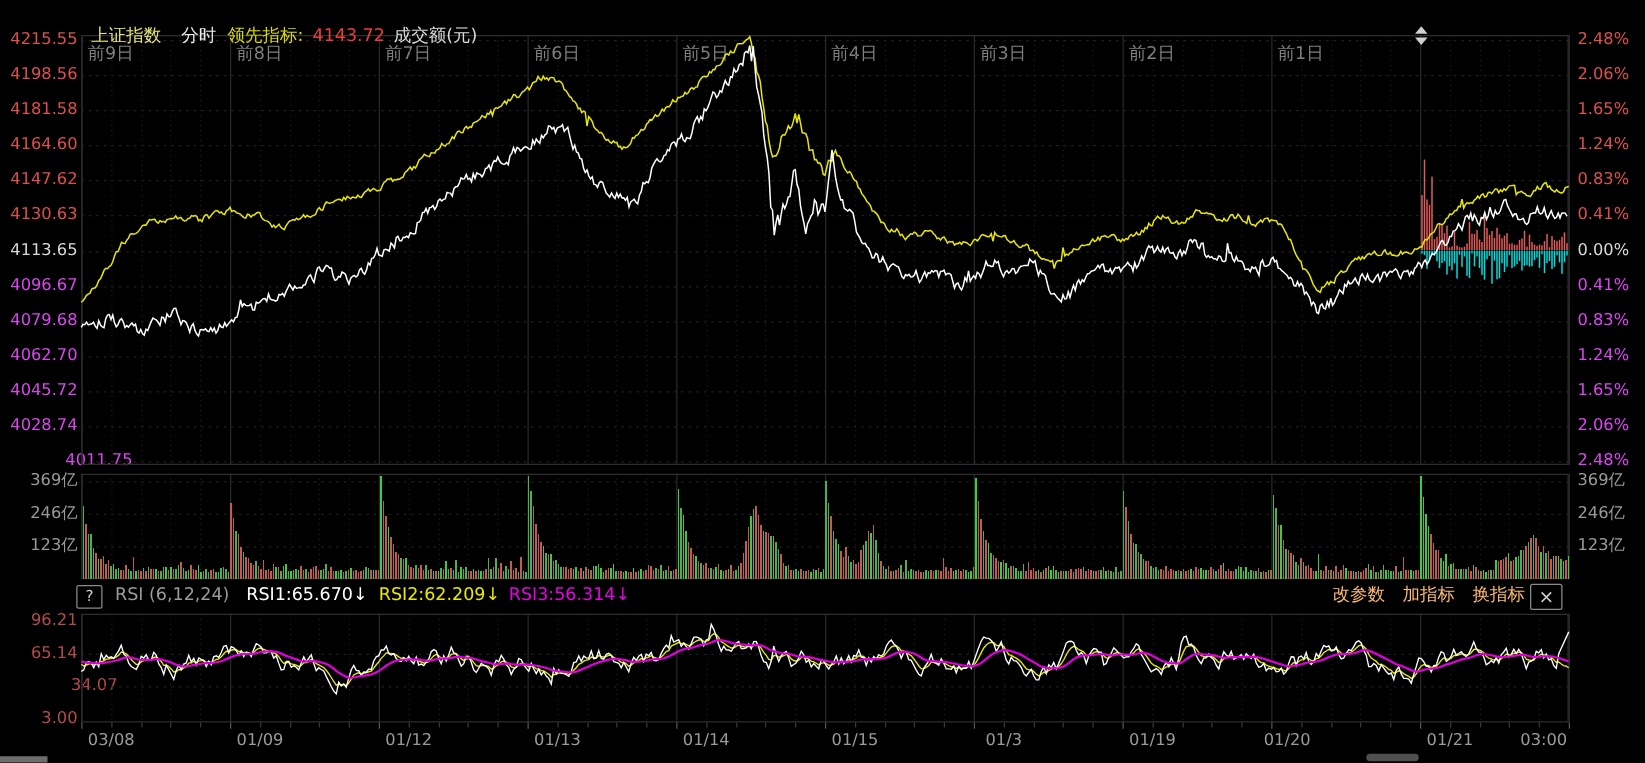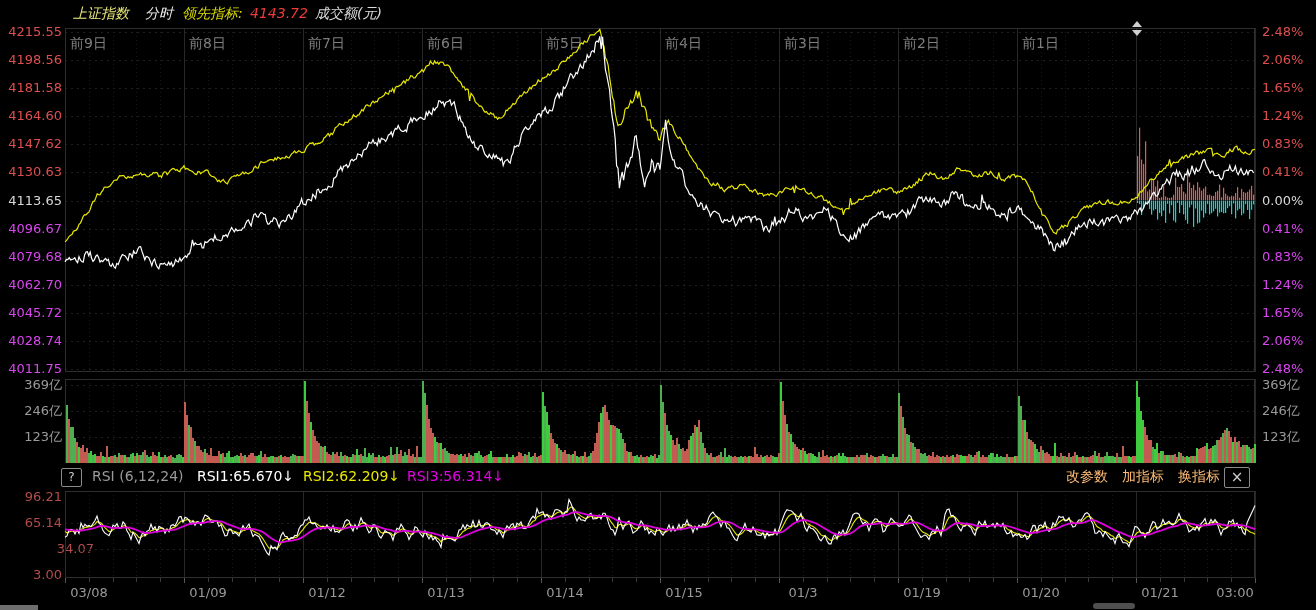--- a/index.html
+++ b/index.html
@@ -2,21 +2,21 @@
 <html><head>
 <meta charset="utf-8">
 <style>
   html,body{margin:0;padding:0;background:#000;}
   body{width:1316px;height:610px;overflow:hidden;font-family:"DejaVu Sans","Liberation Sans",sans-serif;}
   #app{position:relative;width:1316px;height:610px;background:#000;}
   .lbl{position:absolute;font-size:13px;line-height:16px;white-space:nowrap;}
   .up{color:#dd4f4f}.down{color:#d946ef}.flat{color:#d8d8d8}
   .dim{color:#9a9a9a}.dimred{color:#b44b4b}.daylbl{color:#7f7f7f;font-size:14px}
   #topbar{position:absolute;left:0;top:3px;height:20px;font-size:14px;z-index:5;}
-  #topbar span{position:absolute;top:0;line-height:20px;white-space:nowrap;font-style:italic;}
+  #topbar span{position:absolute;top:16px;line-height:20px;white-space:nowrap;}
   .sym{color:#e8e87a}.mode{color:#ececec}.leadlbl{color:#d9d900}.leadval{color:#ee3b3b}.turn{color:#dcdcdc}
   #rsibar{position:absolute;left:0;top:466px;height:22px;font-size:14px;z-index:5;}
   #rsibar span{position:absolute;top:0;line-height:20px;white-space:nowrap;}
   .box{position:absolute;border:1px solid #8a8a8a;border-radius:2px;color:#cccccc;
        text-align:center;font-size:12px;z-index:6;cursor:pointer;background:#000;}
   .rsiname{color:#9a9a9a}.rsi1{color:#ffffff}.rsi2{color:#e8e800}.rsi3{color:#e600e6}
   .btn{color:#fdba74;cursor:pointer}
   svg{position:absolute;left:0;top:0;z-index:1;}
   .overlay{position:absolute;z-index:4;}
   #splitter{position:absolute;left:1131px;top:21px;width:12px;height:16px;z-index:5;}
@@ -66,21 +66,21 @@
     <div class="lbl up" style="left: 0px; width: 62px; text-align: right; top: 80.1667px;">4181.58</div>
     <div class="lbl up" style="left: 0px; width: 62px; text-align: right; top: 108.25px;">4164.60</div>
     <div class="lbl up" style="left: 0px; width: 62px; text-align: right; top: 136.333px;">4147.62</div>
     <div class="lbl up" style="left: 0px; width: 62px; text-align: right; top: 164.417px;">4130.63</div>
     <div class="lbl flat" style="left: 0px; width: 62px; text-align: right; top: 192.5px;">4113.65</div>
     <div class="lbl down" style="left: 0px; width: 62px; text-align: right; top: 220.583px;">4096.67</div>
     <div class="lbl down" style="left: 0px; width: 62px; text-align: right; top: 248.667px;">4079.68</div>
     <div class="lbl down" style="left: 0px; width: 62px; text-align: right; top: 276.75px;">4062.70</div>
     <div class="lbl down" style="left: 0px; width: 62px; text-align: right; top: 304.833px;">4045.72</div>
     <div class="lbl down" style="left: 0px; width: 62px; text-align: right; top: 332.917px;">4028.74</div>
-    <div class="lbl down" style="left: 0px; width: 62px; text-align: right; top: 361px;">4011.75</div>
+    <div class="lbl down" style="left: 0px; width: 62px; text-align: right; top: 361px; padding-left: 44px;">4011.75</div>
     <div class="lbl up" style="left: 1262px; top: 24px;">2.48%</div>
     <div class="lbl up" style="left: 1262px; top: 52.0833px;">2.06%</div>
     <div class="lbl up" style="left: 1262px; top: 80.1667px;">1.65%</div>
     <div class="lbl up" style="left: 1262px; top: 108.25px;">1.24%</div>
     <div class="lbl up" style="left: 1262px; top: 136.333px;">0.83%</div>
     <div class="lbl up" style="left: 1262px; top: 164.417px;">0.41%</div>
     <div class="lbl flat" style="left: 1262px; top: 192.5px;">0.00%</div>
     <div class="lbl down" style="left: 1262px; top: 220.583px;">0.41%</div>
     <div class="lbl down" style="left: 1262px; top: 248.667px;">0.83%</div>
     <div class="lbl down" style="left: 1262px; top: 276.75px;">1.24%</div>
@@ -107,21 +107,21 @@
     <div class="lbl daylbl" style="left: 903px; top: 35px;">前2日</div>
     <div class="lbl daylbl" style="left: 1022px; top: 35px;">前1日</div>
     <div class="lbl dim" style="left: 59px; width: 60px; text-align: center; top: 585px;">03/08</div>
     <div class="lbl dim" style="left: 178px; width: 60px; text-align: center; top: 585px;">01/09</div>
     <div class="lbl dim" style="left: 297px; width: 60px; text-align: center; top: 585px;">01/12</div>
     <div class="lbl dim" style="left: 416px; width: 60px; text-align: center; top: 585px;">01/13</div>
     <div class="lbl dim" style="left: 535px; width: 60px; text-align: center; top: 585px;">01/14</div>
     <div class="lbl dim" style="left: 654px; width: 60px; text-align: center; top: 585px;">01/15</div>
     <div class="lbl dim" style="left: 773px; width: 60px; text-align: center; top: 585px;">01/3</div>
     <div class="lbl dim" style="left: 892px; width: 60px; text-align: center; top: 585px;">01/19</div>
-    <div class="lbl dim" style="left: 1011px; width: 60px; text-align: center; top: 585px;">01/20</div>
+    <div class="lbl dim" style="left: 1011px; width: 60px; text-align: left; top: 585px;">01/20</div>
     <div class="lbl dim" style="left: 1130px; width: 60px; text-align: center; top: 585px;">01/21</div>
     <div class="lbl dim" style="left: 1205px; width: 60px; text-align: center; top: 585px;">03:00</div>
     <svg width="1316" height="610">
       <line x1="65" y1="32.5" x2="1255" y2="32.5" stroke="#202020" stroke-dasharray="2,4"></line>
       <line x1="65" y1="60.5" x2="1255" y2="60.5" stroke="#202020" stroke-dasharray="2,4"></line>
       <line x1="65" y1="88.5" x2="1255" y2="88.5" stroke="#202020" stroke-dasharray="2,4"></line>
       <line x1="65" y1="116.5" x2="1255" y2="116.5" stroke="#202020" stroke-dasharray="2,4"></line>
       <line x1="65" y1="144.5" x2="1255" y2="144.5" stroke="#202020" stroke-dasharray="2,4"></line>
       <line x1="65" y1="172.5" x2="1255" y2="172.5" stroke="#202020" stroke-dasharray="2,4"></line>
       <line x1="65" y1="201.5" x2="1255" y2="201.5" stroke="#202020" stroke-dasharray="2,4"></line>

